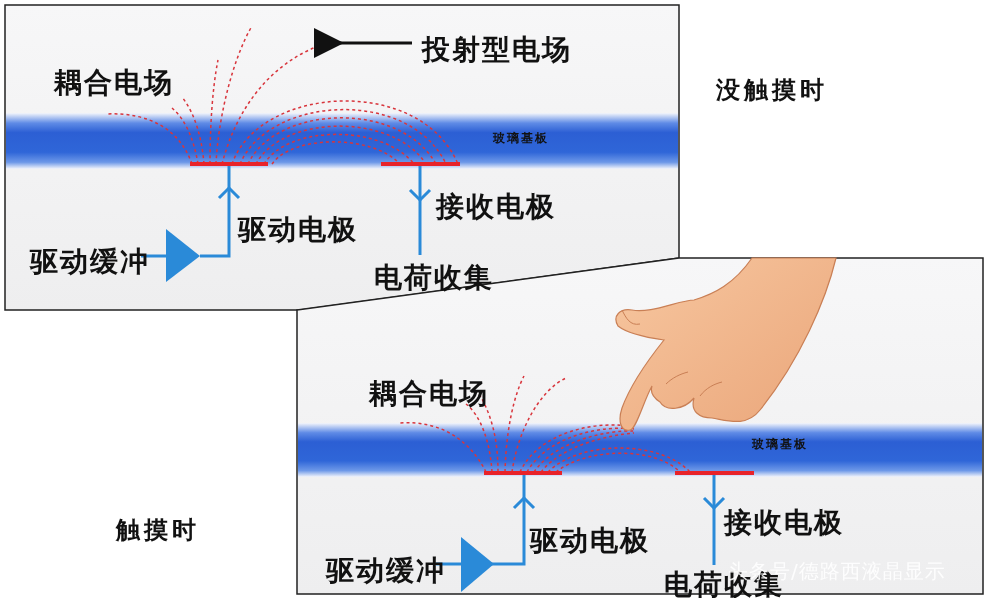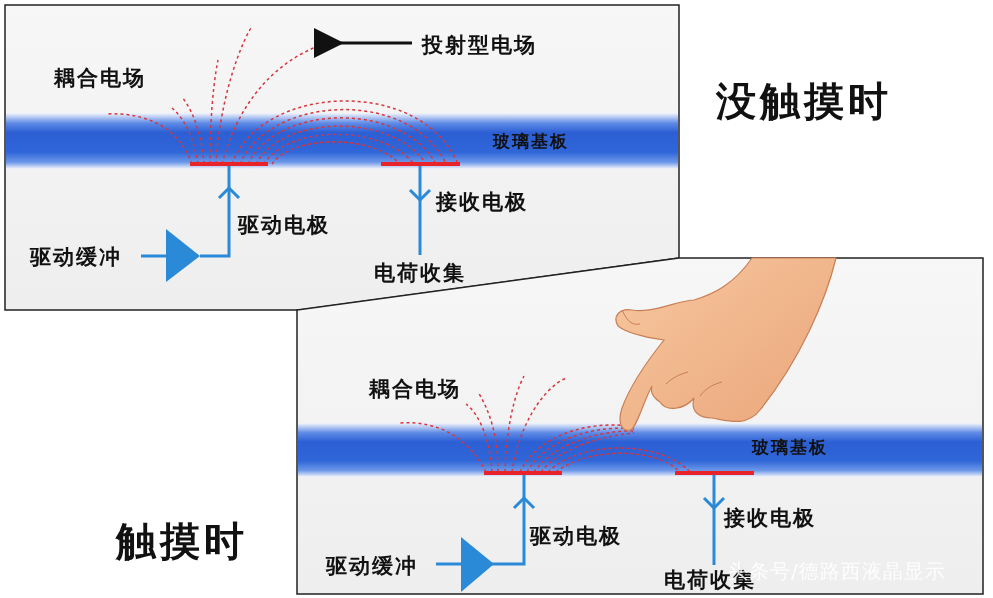--- a/index.html
+++ b/index.html
@@ -1,22 +1,22 @@
 <!DOCTYPE html>
 <html><head>
 <meta charset="utf-8">
 <style>
   html, body { margin:0; padding:0; background:#ffffff; }
   body { width:993px; height:598px; position:relative; overflow:hidden;
          font-family:"DejaVu Sans","Liberation Sans",sans-serif; }
   svg { position:absolute; left:0; top:0; }
   .lbl { position:absolute; font-weight:bold; color:#111; white-space:nowrap; letter-spacing:2px; }
-  .lbl.s { font-size:21px; }
-  .lbl.big { font-size:40px; letter-spacing:4px;font-family:Liberation Mono, monospace; }
-  .lbl.glass { font-size:17px; }
+  .lbl.s { font-size:28px; }
+  .lbl.big { font-size:24px; letter-spacing:4px;font-family:Liberation Mono, monospace; }
+  .lbl.glass { font-size:12px; }
   .wm { position:absolute; color:rgba(255,255,255,0.88); font-size:20px; white-space:nowrap; letter-spacing:1px; }
 </style>
 </head>
 <body>
 
 <svg width="993" height="598" viewBox="0 0 993 598">
   <defs>
     <linearGradient id="glassG" x1="0" y1="0" x2="0" y2="1">
       <stop offset="0" stop-color="#f3f5fb"></stop>
       <stop offset="0.18" stop-color="#5f8be6"></stop>

